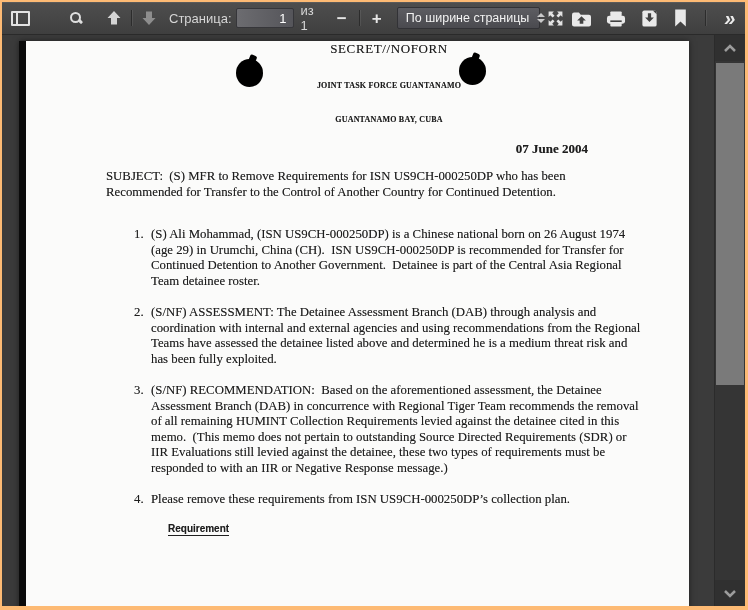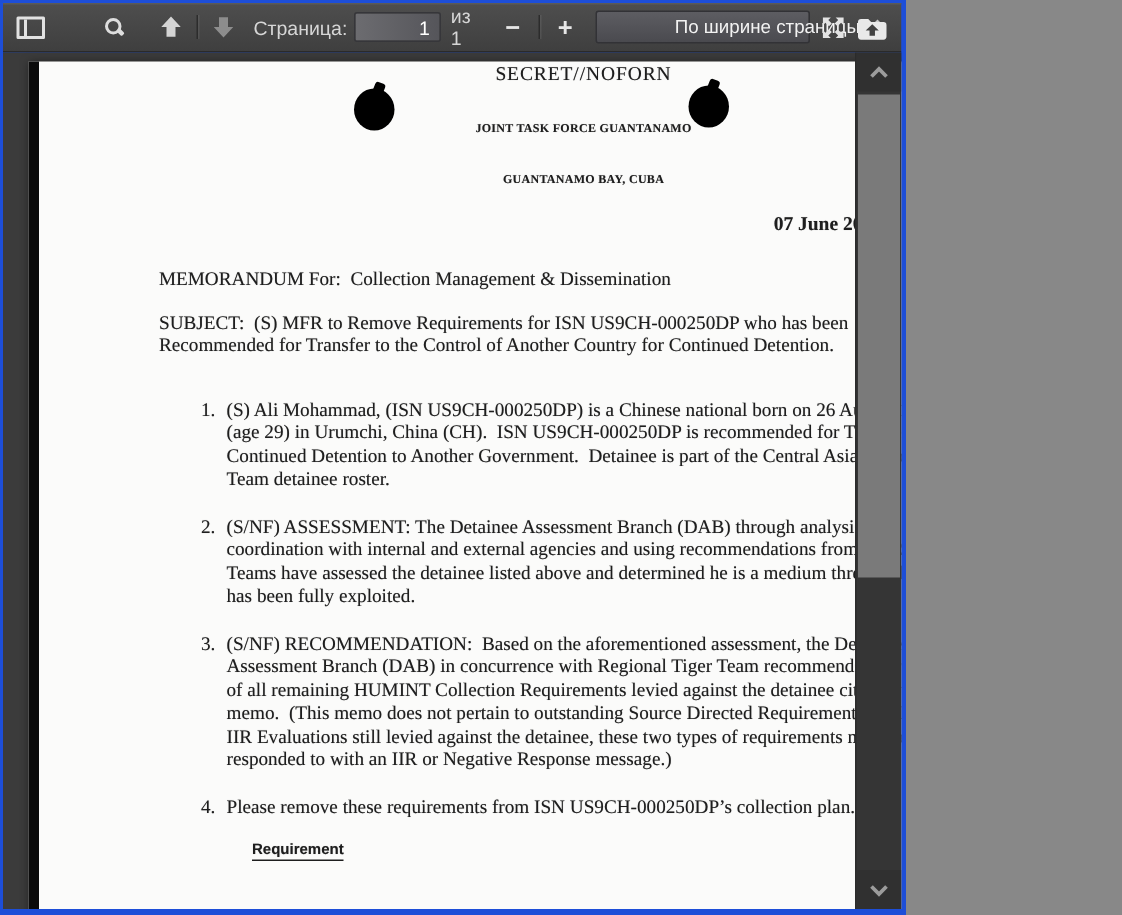--- a/index.html
+++ b/index.html
@@ -1,18 +1,18 @@
 <!DOCTYPE html>
 <html><head>
 <meta charset="utf-8">
 <style>
   html,body{margin:0;padding:0;background:#888;}
   .frame{
-    position:relative; width:604px; height:610px; box-sizing:border-box;
-    background:#1d4ed8; padding:2px 3px 4px 2px;
+    position:relative; width:748px; height:610px; box-sizing:border-box;
+    background:#fdba74; padding:2px 3px 4px 2px;
     font-family:"Liberation Sans", sans-serif;
     user-select:none;
   }
   .app{width:100%;height:100%;display:flex;flex-direction:column;overflow:hidden;}
 
   
   .toolbar{
     height:32px; flex:none; display:flex; align-items:center;
     background:linear-gradient(180deg,#4e4e4e,#3f3f3f);
     border-bottom:1px solid #2a2a2a; box-shadow:inset 0 1px 0 #5a5a5a;
@@ -43,21 +43,21 @@
   }
   .of-lbl{font-size:13px;color:#d6d6d6;margin:0 8px 0 7px;}
   .zoom-glyph{font-size:17px;font-weight:bold;color:#e6e6e6;line-height:1;}
 
   .zoom-select{
     display:flex;align-items:center;height:20px;min-width:128px;
     background:linear-gradient(180deg,#5d5d62,#4a4a4f);
     border:1px solid #323236;border-radius:2px;margin-left:8px;
     padding:0 5px 0 8px;cursor:pointer;
   }
-  .zoom-select .zs-text{font-size:12.5px;color:#f2f2f2;flex:1;white-space:nowrap;margin-left:44px;}
+  .zoom-select .zs-text{font-size:12.5px;color:#f2f2f2;flex:1;white-space:nowrap;}
   .spinner{display:flex;flex-direction:column;gap:2px;margin-left:8px;}
   .spinner i{display:block;width:0;height:0;border-left:4px solid transparent;border-right:4px solid transparent;}
   .spinner .up{border-bottom:4px solid #c9c9c9;}
   .spinner .dn{border-top:4px solid #c9c9c9;}
 
   .right-cluster{margin-left:auto;display:flex;align-items:center;gap:7px;}
   .more-glyph{font-size:20px;font-weight:bold;color:#ececec;line-height:1;font-style:italic;}
 
   
   .viewer{position:relative;flex:1;background:#3b3b3b;overflow:hidden;}
@@ -200,21 +200,20 @@
         <div class="doc">
           <div class="classification">SECRET//NOFORN</div>
 
           <div class="doc-header">
             <div class="hsub">JOINT TASK FORCE GUANTANAMO</div>
             <div class="hsub">GUANTANAMO BAY, CUBA</div>
           </div>
 
           <div class="date-line">07 June 2004</div>
 
-          <div class="memo-line">MEMORANDUM For:  Collection Management &amp; Dissemination</div>
 
           <div class="subject">SUBJECT:  (S) MFR to Remove Requirements for ISN US9CH-000250DP who has been Recommended for Transfer to the Control of Another Country for Continued Detention.</div>
 
           <div class="mlist">
             <div class="li">
               <span class="num">1.</span>
               <span class="txt">(S) Ali Mohammad, (ISN US9CH-000250DP) is a Chinese national born on 26 August 1974 (age 29) in Urumchi, China (CH).  ISN US9CH-000250DP is recommended for Transfer for Continued Detention to Another Government.  Detainee is part of the Central Asia Regional Team detainee roster.</span>
             </div>
             <div class="li">
               <span class="num">2.</span>

